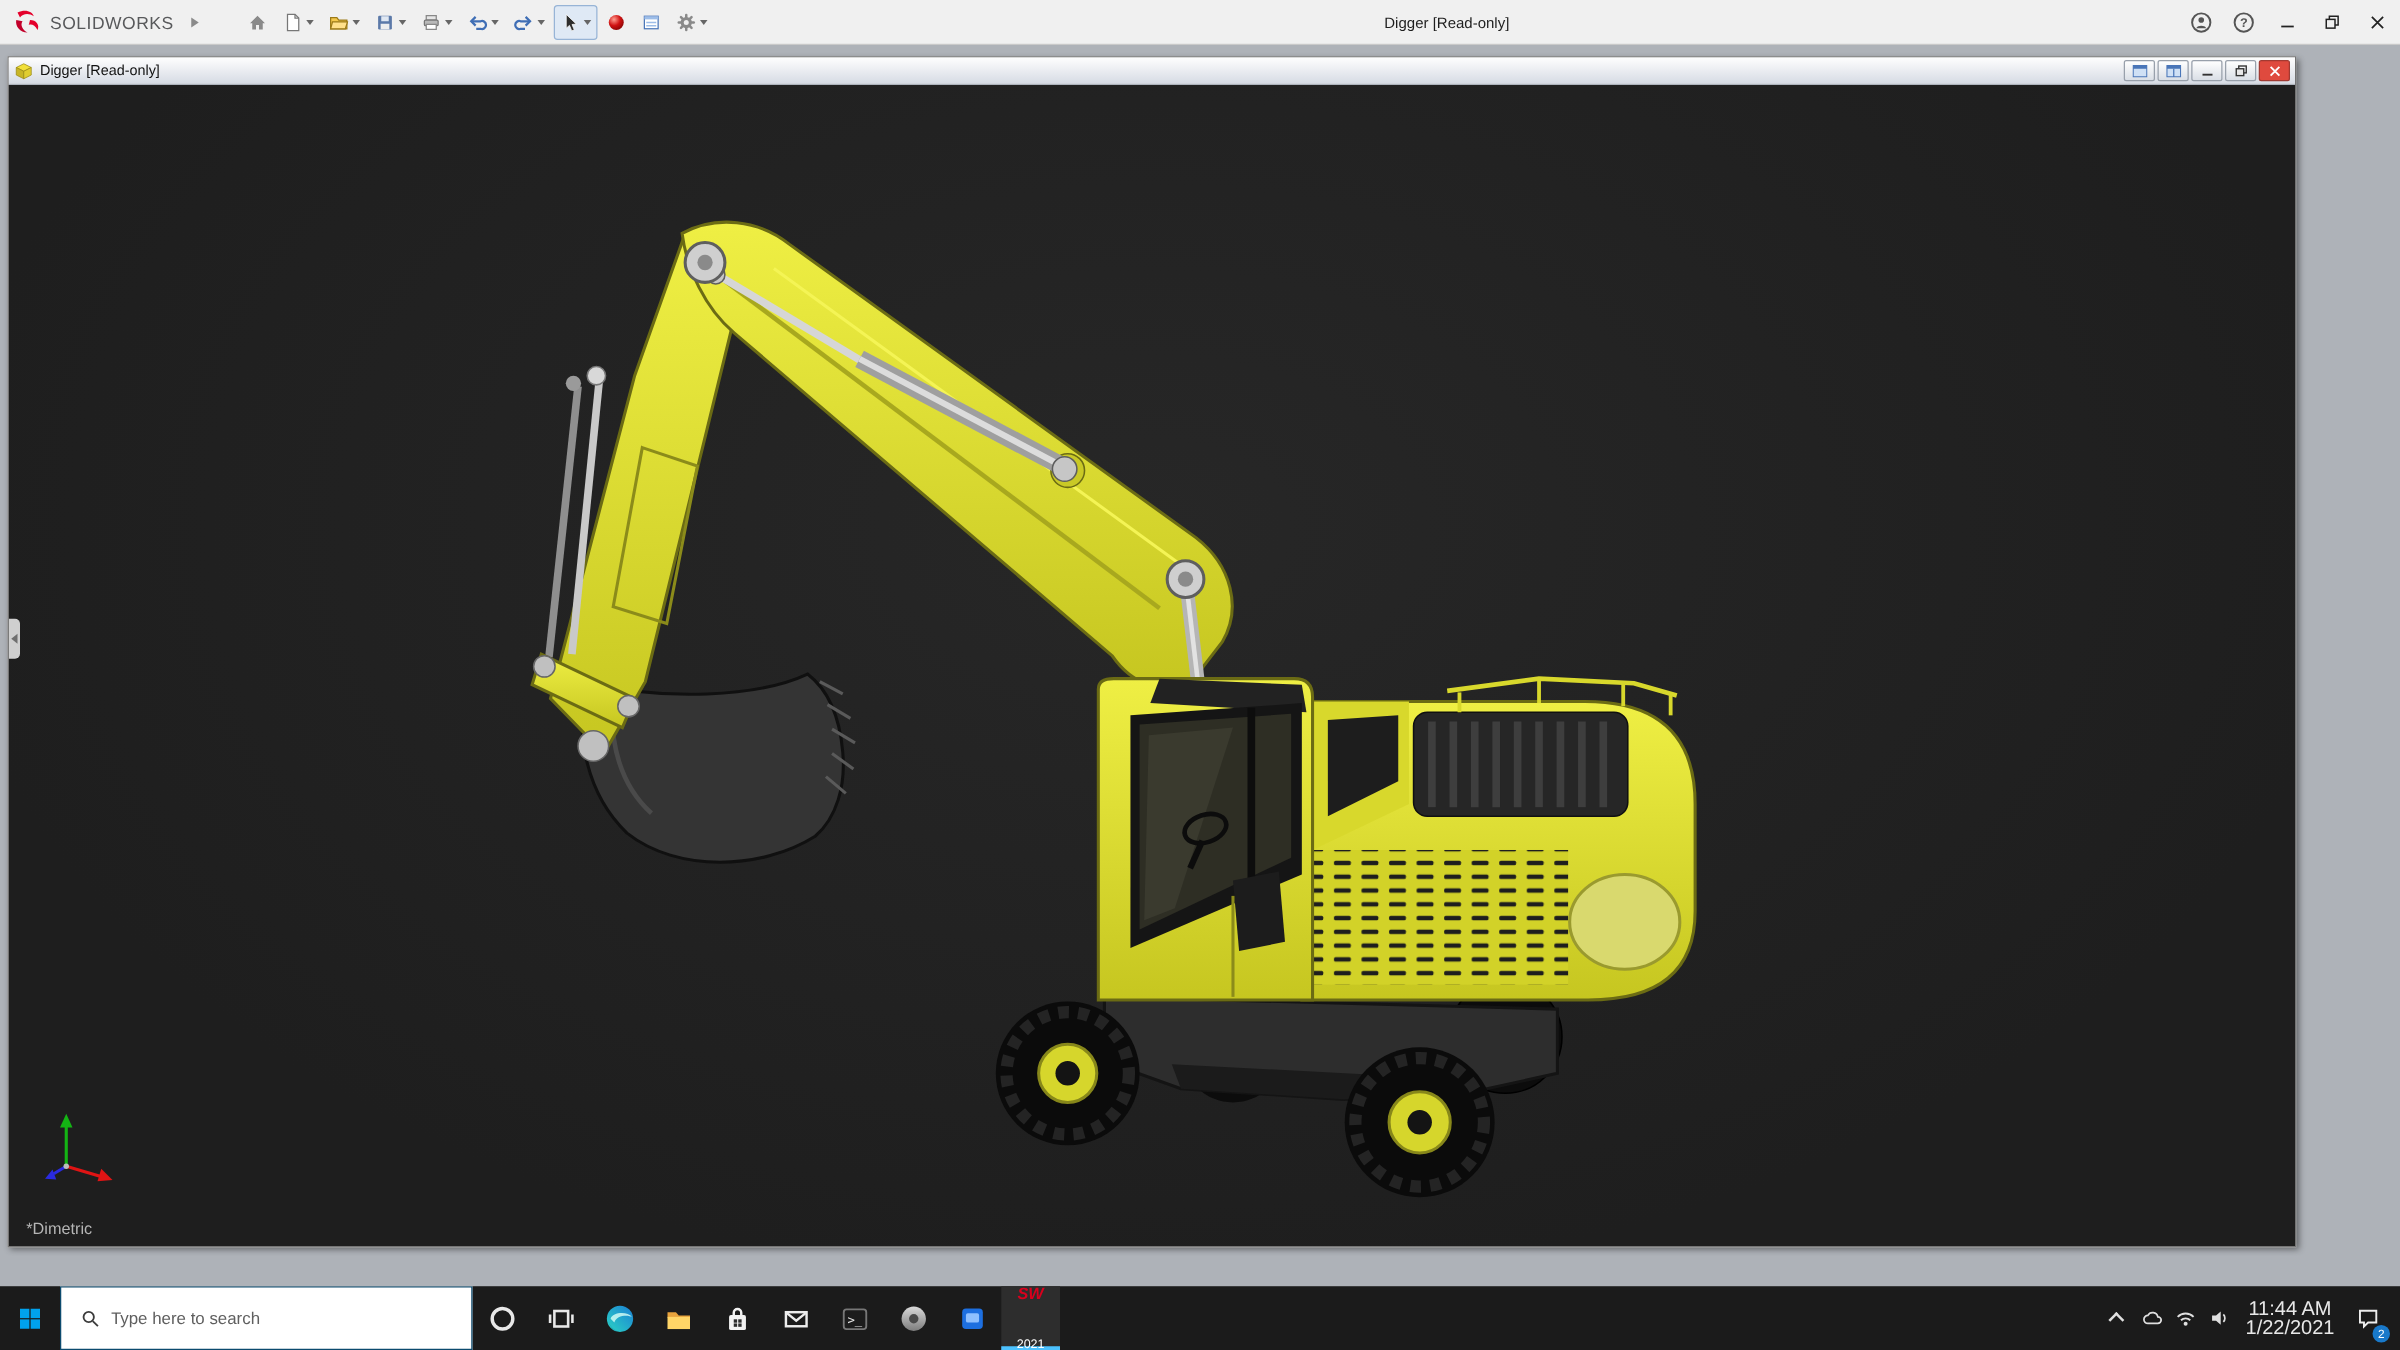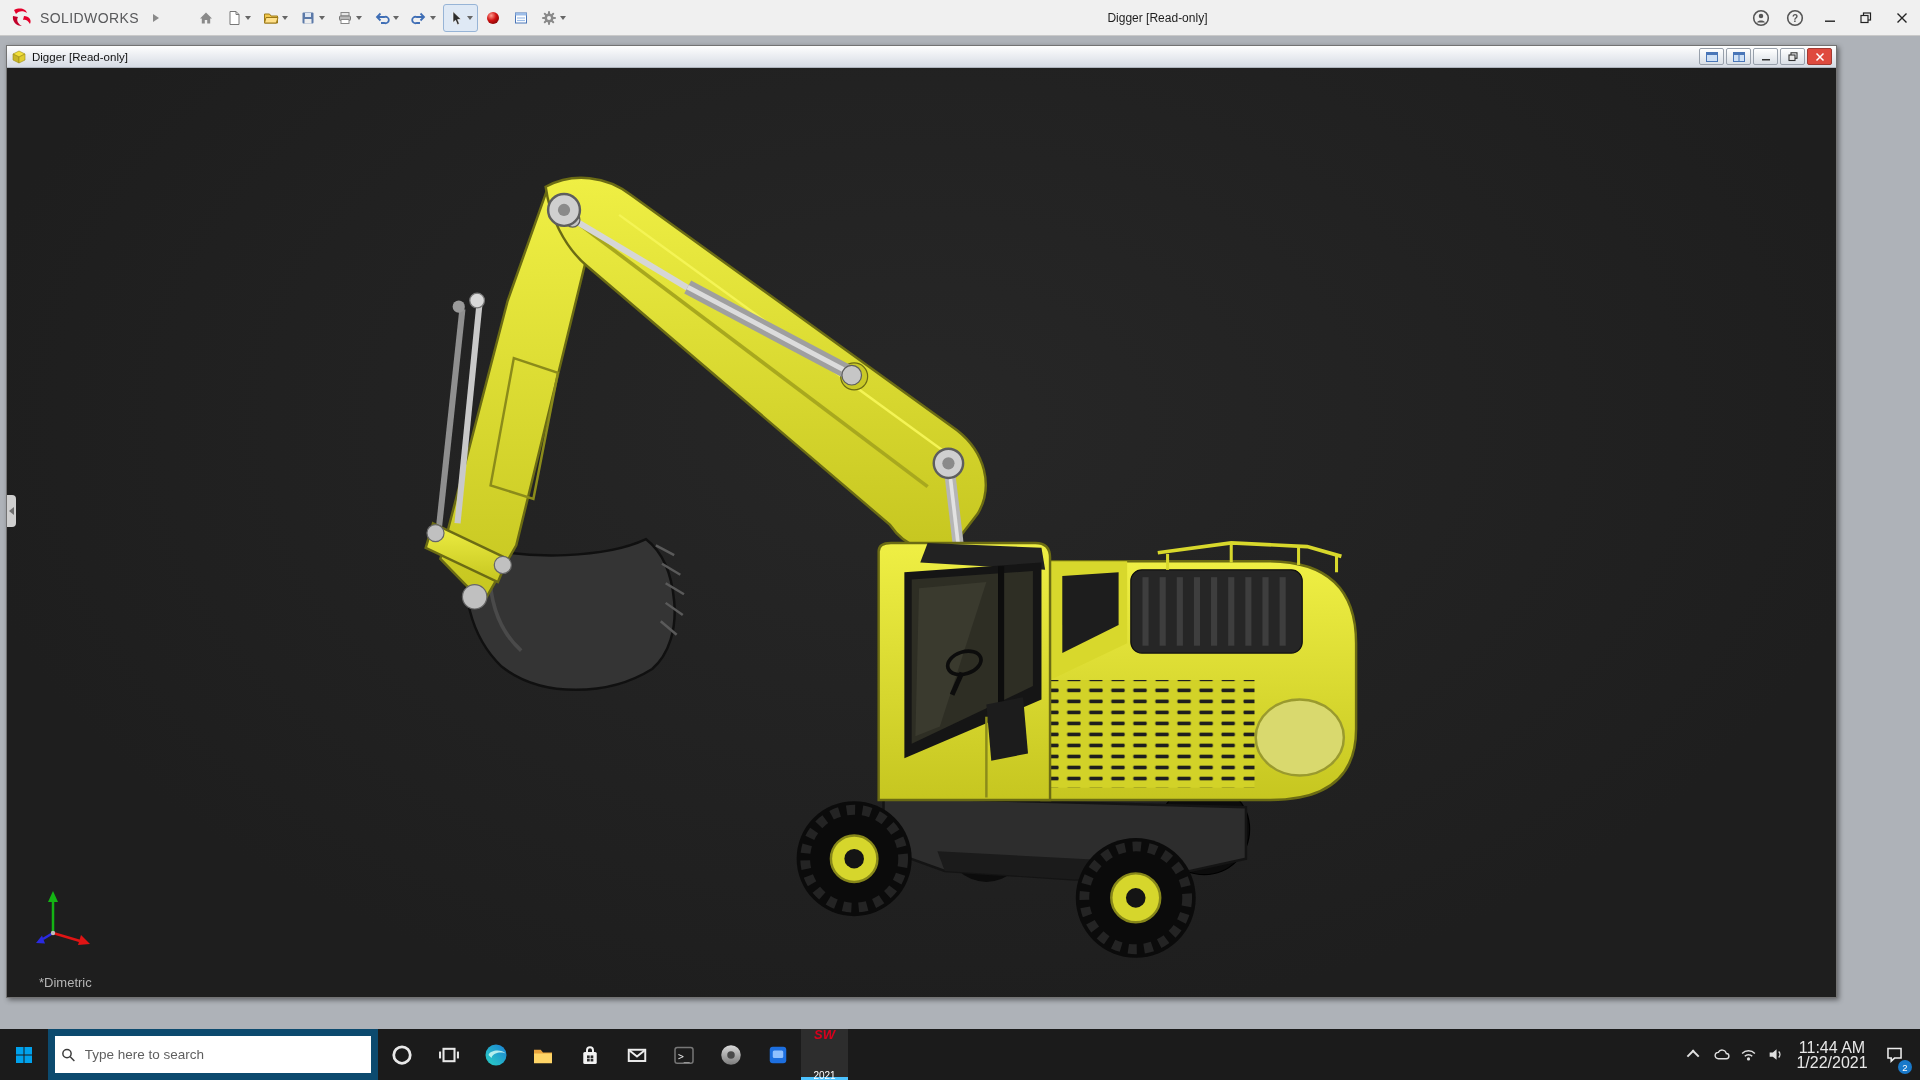--- a/index.html
+++ b/index.html
@@ -25,28 +25,28 @@
   .child{position:absolute;left:6px;top:9px;width:1831px;height:953px;background:#f0f0f0;border:1px solid #737373;display:flex;flex-direction:column;box-shadow:2px 2px 5px rgba(0,0,0,.45);}
   .child-titlebar{flex:0 0 22px;background:linear-gradient(#fefefe,#d6dbe4);display:flex;align-items:center;gap:5px;padding:0 4px;border-bottom:1px solid #aeb4bd;}
   .child-title{font-size:11.5px;color:#111;}
   .child-controls{margin-left:auto;display:flex;gap:2px;align-items:center;}
   .cbtn{width:25px;height:17px;border:1px solid #98a0ab;background:linear-gradient(#ffffff,#dadfe6);display:flex;align-items:center;justify-content:center;border-radius:2px;}
   .cbtn.close{background:var(--child-close-red);border-color:#a23a32;}
 
   .viewport{flex:1;position:relative;overflow:hidden;background:radial-gradient(ellipse at 50% 38%,#272727 0%,var(--viewport-bg) 75%);}
   .model-svg{position:absolute;left:0;top:0;width:100%;height:100%;}
   .triad{position:absolute;left:26px;bottom:50px;}
-  .view-label{position:absolute;left:32px;bottom:7px;color:#b5b5b5;font-size:13px;}
+  .view-label{position:absolute;left:14px;bottom:7px;color:#b5b5b5;font-size:13px;}
   .left-handle{position:absolute;left:0;top:46%;width:9px;height:32px;background:#cfcfcf;border-radius:0 4px 4px 0;display:flex;align-items:center;justify-content:center;}
   .left-handle i{width:0;height:0;border-top:4px solid transparent;border-bottom:4px solid transparent;border-right:5px solid #6f6f6f;}
 
   
   .taskbar{flex:0 0 44px;background:var(--taskbar-bg);display:flex;align-items:stretch;color:#e8e8e8;}
   .tb-start{width:48px;display:flex;align-items:center;justify-content:center;}
-  .tb-search{width:330px;background:#ffffff;border:7px solid #0c4a6e;display:flex;align-items:center;gap:9px;padding:0 6px;}
+  .tb-search{width:330px;background:#ffffff;border:1px solid #0c4a6e;display:flex;align-items:center;gap:9px;padding:0 16px;}
   .tb-search input{border:none;outline:none;background:transparent;width:100%;font-size:13.5px;color:#222;font-family:inherit;}
   .tb-search input::placeholder{color:#5f5f5f;}
   .tb-icon{width:47px;display:flex;flex-direction:column;align-items:center;justify-content:center;position:relative;}
   .tb-icon.active{background:#2d2d2d;box-shadow:inset 0 -3px 0 var(--accent-blue);gap:31px;}
   .sw-badge{color:var(--sw-red);font-weight:bold;font-style:italic;font-size:13px;line-height:12px;}
   .sw-year{font-size:10px;color:#fff;line-height:8px;}
   .tray{margin-left:auto;display:flex;align-items:center;}
   .tray-icon{width:27px;height:100%;display:flex;align-items:center;justify-content:center;position:relative;}
   .chev{width:9px;height:9px;border-left:2px solid #e0e0e0;border-top:2px solid #e0e0e0;transform:rotate(45deg) translateY(2px);}
   .clock{width:86px;text-align:center;font-size:16px;line-height:15px;display:flex;flex-direction:column;justify-content:center;}

